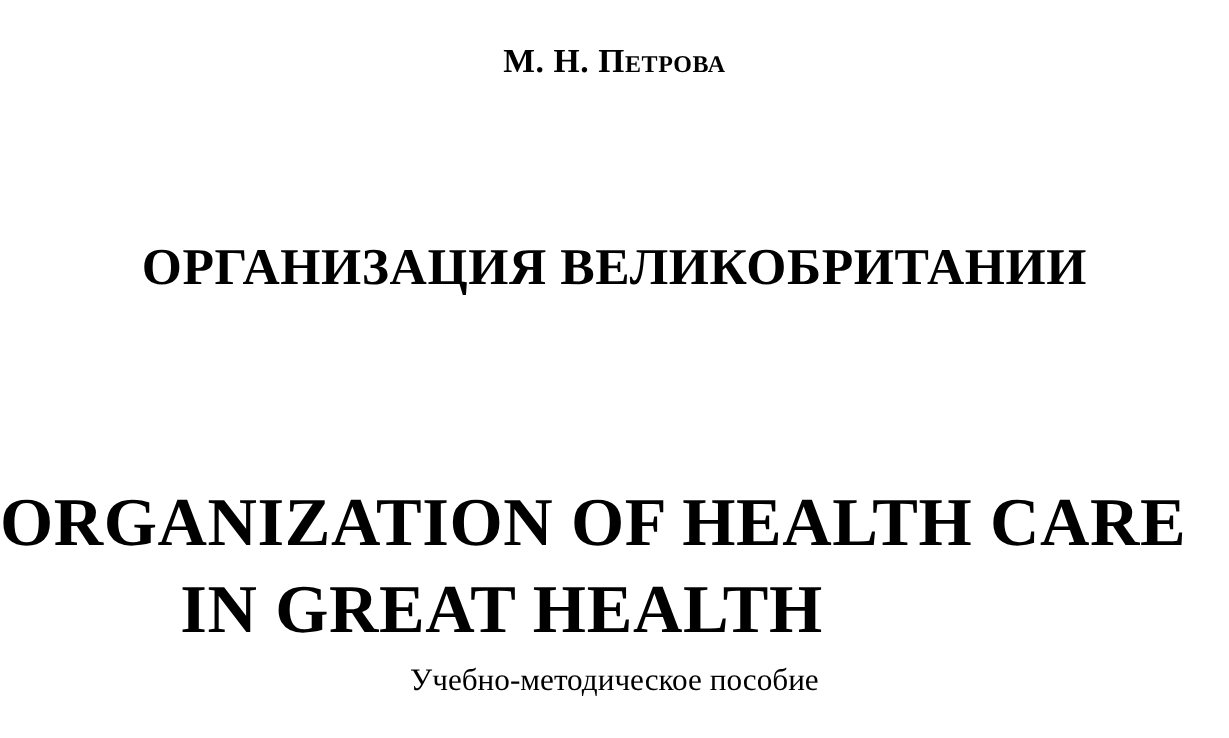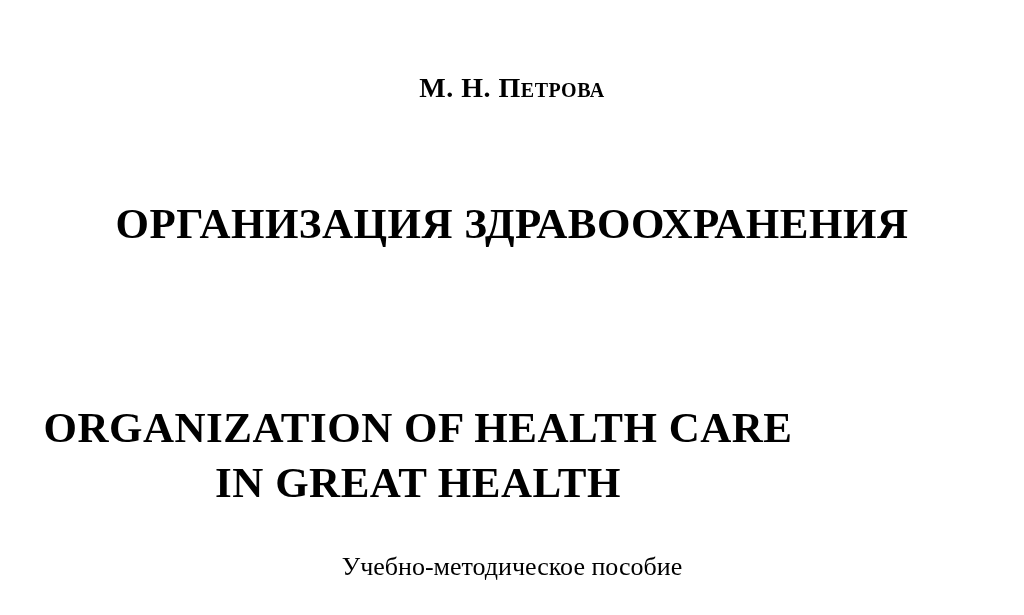--- a/index.html
+++ b/index.html
@@ -23,21 +23,20 @@
   .author {
     position: absolute;
     top: 36px;
     left: 0;
     width: 1024px;
     text-align: center;
     font-family: "Liberation Serif", serif;
     font-weight: bold;
     font-size: 28px;
     letter-spacing: 0.5px;
-    margin-top: 36px;
   }
   
   .author .sc {
     font-variant: small-caps;
   }
   .title-ru {
     position: absolute;
     top: 196px;
     left: 0;
     width: 1024px;
@@ -49,21 +48,21 @@
     letter-spacing: 0.5px;
   }
   .title-en {
     position: absolute;
     top: 400px;
     left: 0;
     width: 836px;
     text-align: center;
     font-family: "Liberation Serif", serif;
     font-weight: bold;
-    font-size: 43px;
+    font-size: 57px;
     line-height: 1.28;
     letter-spacing: 0.5px;
   }
   .subtitle {
     position: absolute;
     top: 552px;
     left: 0;
     width: 1024px;
     text-align: center;
     font-family: "Liberation Serif", serif;
@@ -78,21 +77,21 @@
 </head>
 <body>
 
 <div class="page">
 
   <div class="author">
     <span>М. Н.</span><span>&nbsp;</span><span class="sc">Петрова</span>
   </div>
 
   <div class="title-ru">
-    <span class="line">ОРГАНИЗАЦИЯ ЗДРАВООХРАНЕНИЯ</span>
+    <span class="line">ОРГАНИЗАЦИЯ ВЕЛИКОБРИТАНИИ</span>
   </div>
 
   <div class="title-en">
     <span class="line">ORGANIZATION OF HEALTH CARE</span>
     <span class="line">IN GREAT HEALTH</span>
   </div>
 
   <div class="subtitle">Учебно-методическое пособие</div>
 
 </div>

